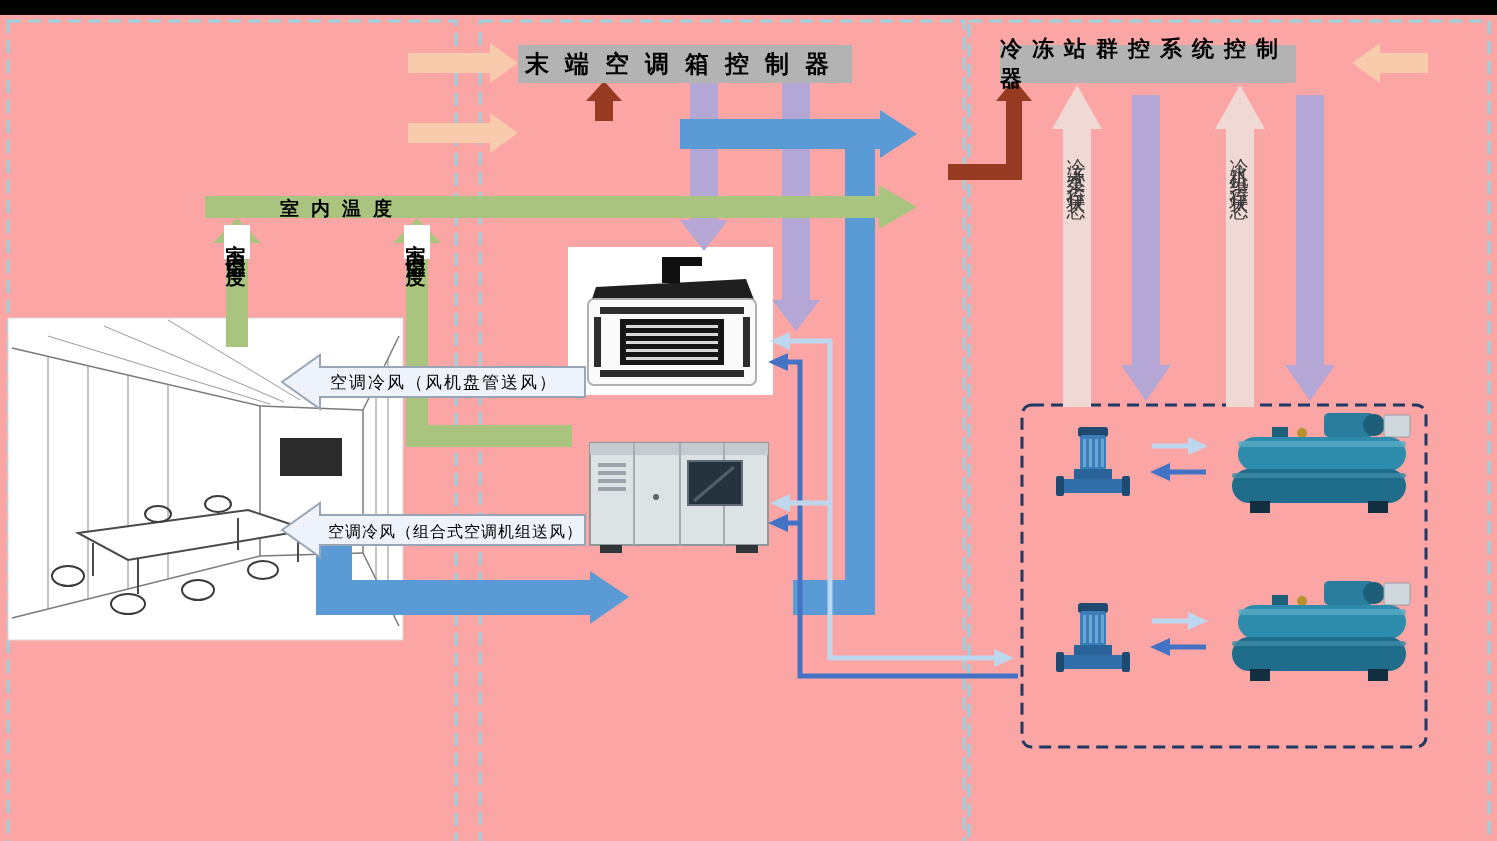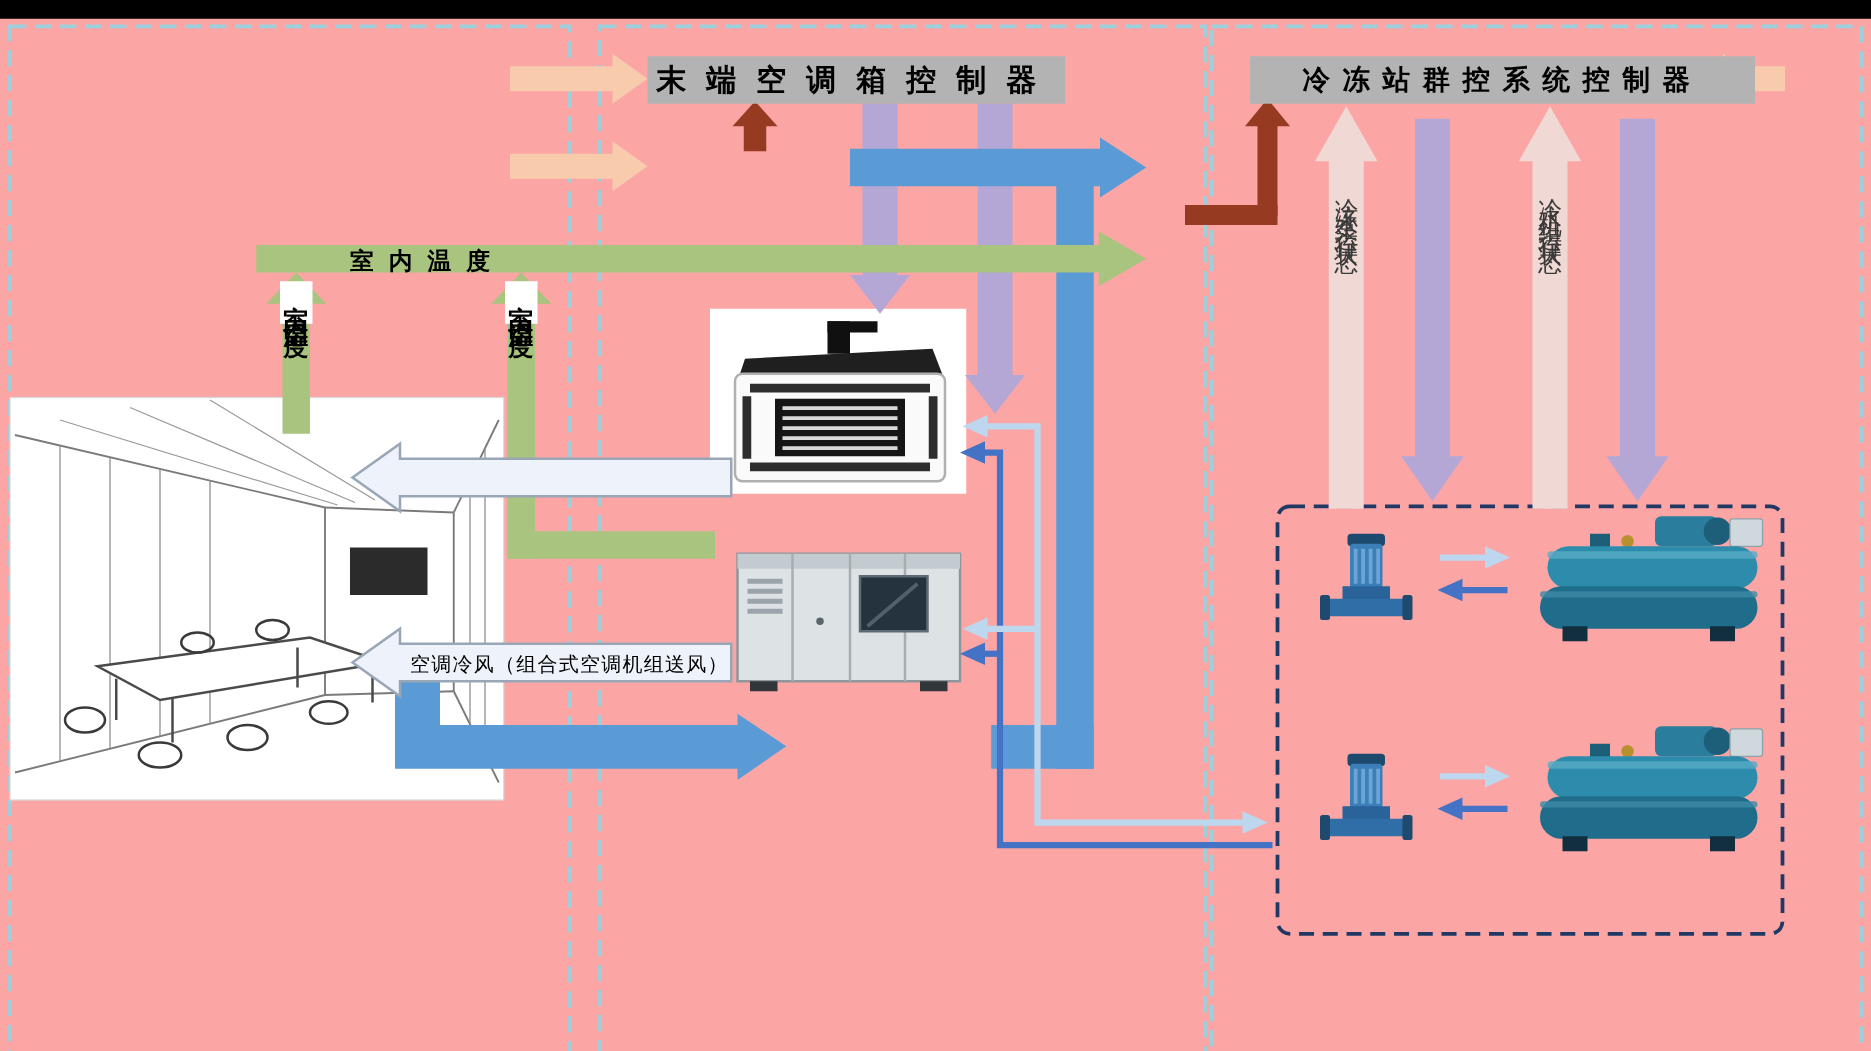--- a/index.html
+++ b/index.html
@@ -2,21 +2,21 @@
 <html><head>
 <meta charset="utf-8">
 <style>
   html,body{margin:0;padding:0;background:#000;}
   .canvas{position:relative;width:1497px;height:841px;background:#fca5a5;overflow:hidden;
           font-family:Liberation Serif, serif;margin-top:15px;}
   svg.layer{position:absolute;left:0;top:0;z-index:1;}
   .ctrl-bar{position:absolute;z-index:2;background:#b3b3b3;color:#000;display:flex;
             align-items:center;justify-content:center;font-weight:bold;}
   #bar-terminal{left:518px;top:30px;width:334px;height:38px;font-size:24px;letter-spacing:16px;}
-  #bar-plant{left:1000px;top:30px;width:404px;height:38px;font-size:22px;letter-spacing:10px;}
+  #bar-plant{left:1000px;top:30px;width:296px;height:38px;font-size:22px;letter-spacing:10px;}
   .lbl{position:absolute;z-index:2;color:#000;white-space:nowrap;}
   #lbl-green-bar{left:280px;top:181px;font-size:19px;font-weight:bold;letter-spacing:12px;}
   #lbl-w1{left:330px;top:356px;font-size:17px;letter-spacing:2px;}
   #lbl-w2{left:328px;top:507px;font-size:16px;letter-spacing:1px;}
   .vlabel{position:absolute;z-index:2;writing-mode:vertical-rl;text-orientation:upright;
           white-space:nowrap;text-align:center;}
   #vlabel-a,#vlabel-b{width:26px;background:#fff;color:#000;font-size:20px;font-weight:bold;
           letter-spacing:7px;padding:3px 0;top:210px;}
   #vlabel-a{left:224px;}
   #vlabel-b{left:404px;}
@@ -270,17 +270,18 @@
     </g>
   </svg>
 
   <div class="ctrl-bar" id="bar-terminal">末端空调箱控制器</div>
   <div class="ctrl-bar" id="bar-plant">冷冻站群控系统控制器</div>
 
   <div class="lbl" id="lbl-green-bar">室内温度</div>
   <div class="vlabel" id="vlabel-a">室内温度</div>
   <div class="vlabel" id="vlabel-b">室内温度</div>
 
+  <div class="lbl" id="lbl-w1">空调冷风（风机盘管送风）</div>
   <div class="lbl" id="lbl-w2">空调冷风（组合式空调机组送风）</div>
 
   <div class="vlabel" id="vlabel-p1">冷冻水泵运行状态</div>
   <div class="vlabel" id="vlabel-p3">冷水机组运行状态</div>
 </div>
 
 </body></html>

